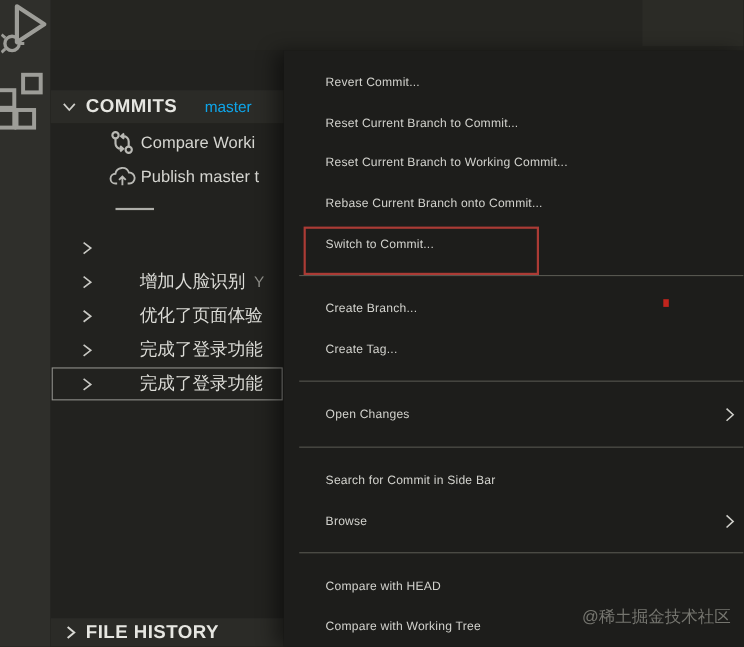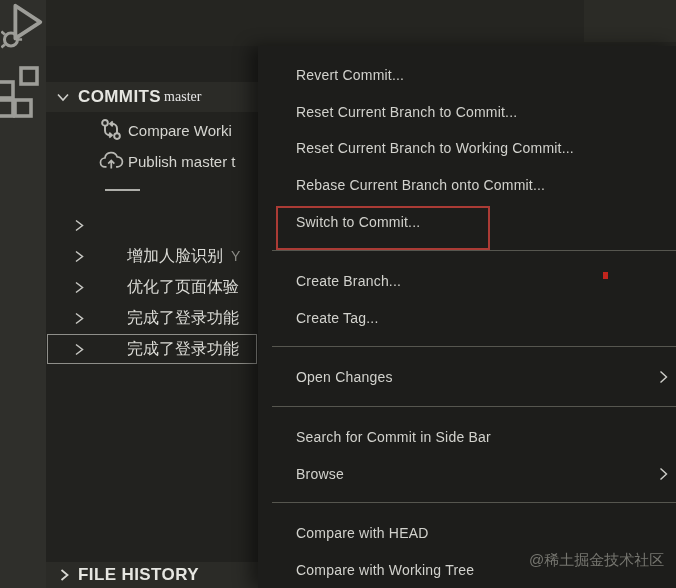--- a/index.html
+++ b/index.html
@@ -15,21 +15,21 @@
 
   
   .activitybar{position:absolute;left:0;top:0;width:46px;height:588px;background:#2f2f2b;}
   .ab-icon{position:absolute;}
 
   
   .sidebar{position:absolute;left:46px;top:46px;width:212px;height:542px;background:#22221f;overflow:hidden;}
   .section-header{position:absolute;left:0;width:100%;background:#2b2b27;display:flex;align-items:center;cursor:pointer;}
   .sh-chevron{display:inline-flex;margin-left:10px;}
   .sh-title{font-size:17px;font-weight:bold;color:#e6e6e1;letter-spacing:.4px;margin-left:8px;white-space:nowrap;}
-  .sh-branch{font-size:14px;color:#e5e5e5;margin-left:3px;white-space:nowrap;font-family:Liberation Serif, serif;}
+  .sh-branch{font-size:14px;color:#0ea5e9;margin-left:25px;white-space:nowrap;}
   #commits-header{top:36px;height:30px;}
   #file-history-header{top:516px;height:26px;background:#2b2b27;}
 
   .action-row{position:absolute;left:0;width:100%;height:31px;cursor:pointer;}
   .action-icon{position:absolute;left:53px;top:3px;}
   .action-label{position:absolute;left:82px;top:50%;transform:translateY(-50%);
     font-size:15px;color:#d5d5d0;white-space:nowrap;}
   #action-row-0{top:68px;}
   #action-row-1{top:99px;}
   .mini-divider{position:absolute;left:59px;top:143px;width:35px;border-top:2px solid #aeaea9;}
@@ -42,21 +42,21 @@
   .commit-label{font-size:16px;color:#dcdcd7;}
   .commit-meta{font-size:14px;color:#8e8e89;margin-left:8px;}
   #commit-row-0{top:164px;} #commit-row-1{top:195px;} #commit-row-2{top:226px;}
   #commit-row-3{top:257px;} #commit-row-4{top:288px;}
 
   
   .menu{position:absolute;left:258px;top:46px;width:418px;height:542px;
     background:#1d1d1b;box-shadow:-8px 0 16px rgba(0,0,0,.45);
     box-sizing:border-box;padding-top:11px;}
   .mi{position:relative;height:36.6px;display:flex;align-items:center;
-    padding-left:38px;font-size:14px;color:#d2d2cd;letter-spacing:.2px;cursor:pointer;white-space:nowrap;}
+    padding-left:38px;font-size:11px;color:#d2d2cd;letter-spacing:.2px;cursor:pointer;white-space:nowrap;}
   .msep{border:none;border-top:1px solid #56564f;margin:10px 0 12px 14px;}
   .sub-chevron{position:absolute;right:7px;top:50%;transform:translateY(-50%);display:inline-flex;}
 
   
   .red-rect{position:absolute;left:276px;top:206px;width:210px;height:40px;
     border:2px solid #ab3b35;pointer-events:none;}
   .red-dot{position:absolute;left:603px;top:272px;width:5px;height:7px;background:#c1251d;}
   .watermark{position:absolute;left:529px;top:551px;font-size:15px;color:#75756f;white-space:nowrap;}
 
   svg{display:block;}

